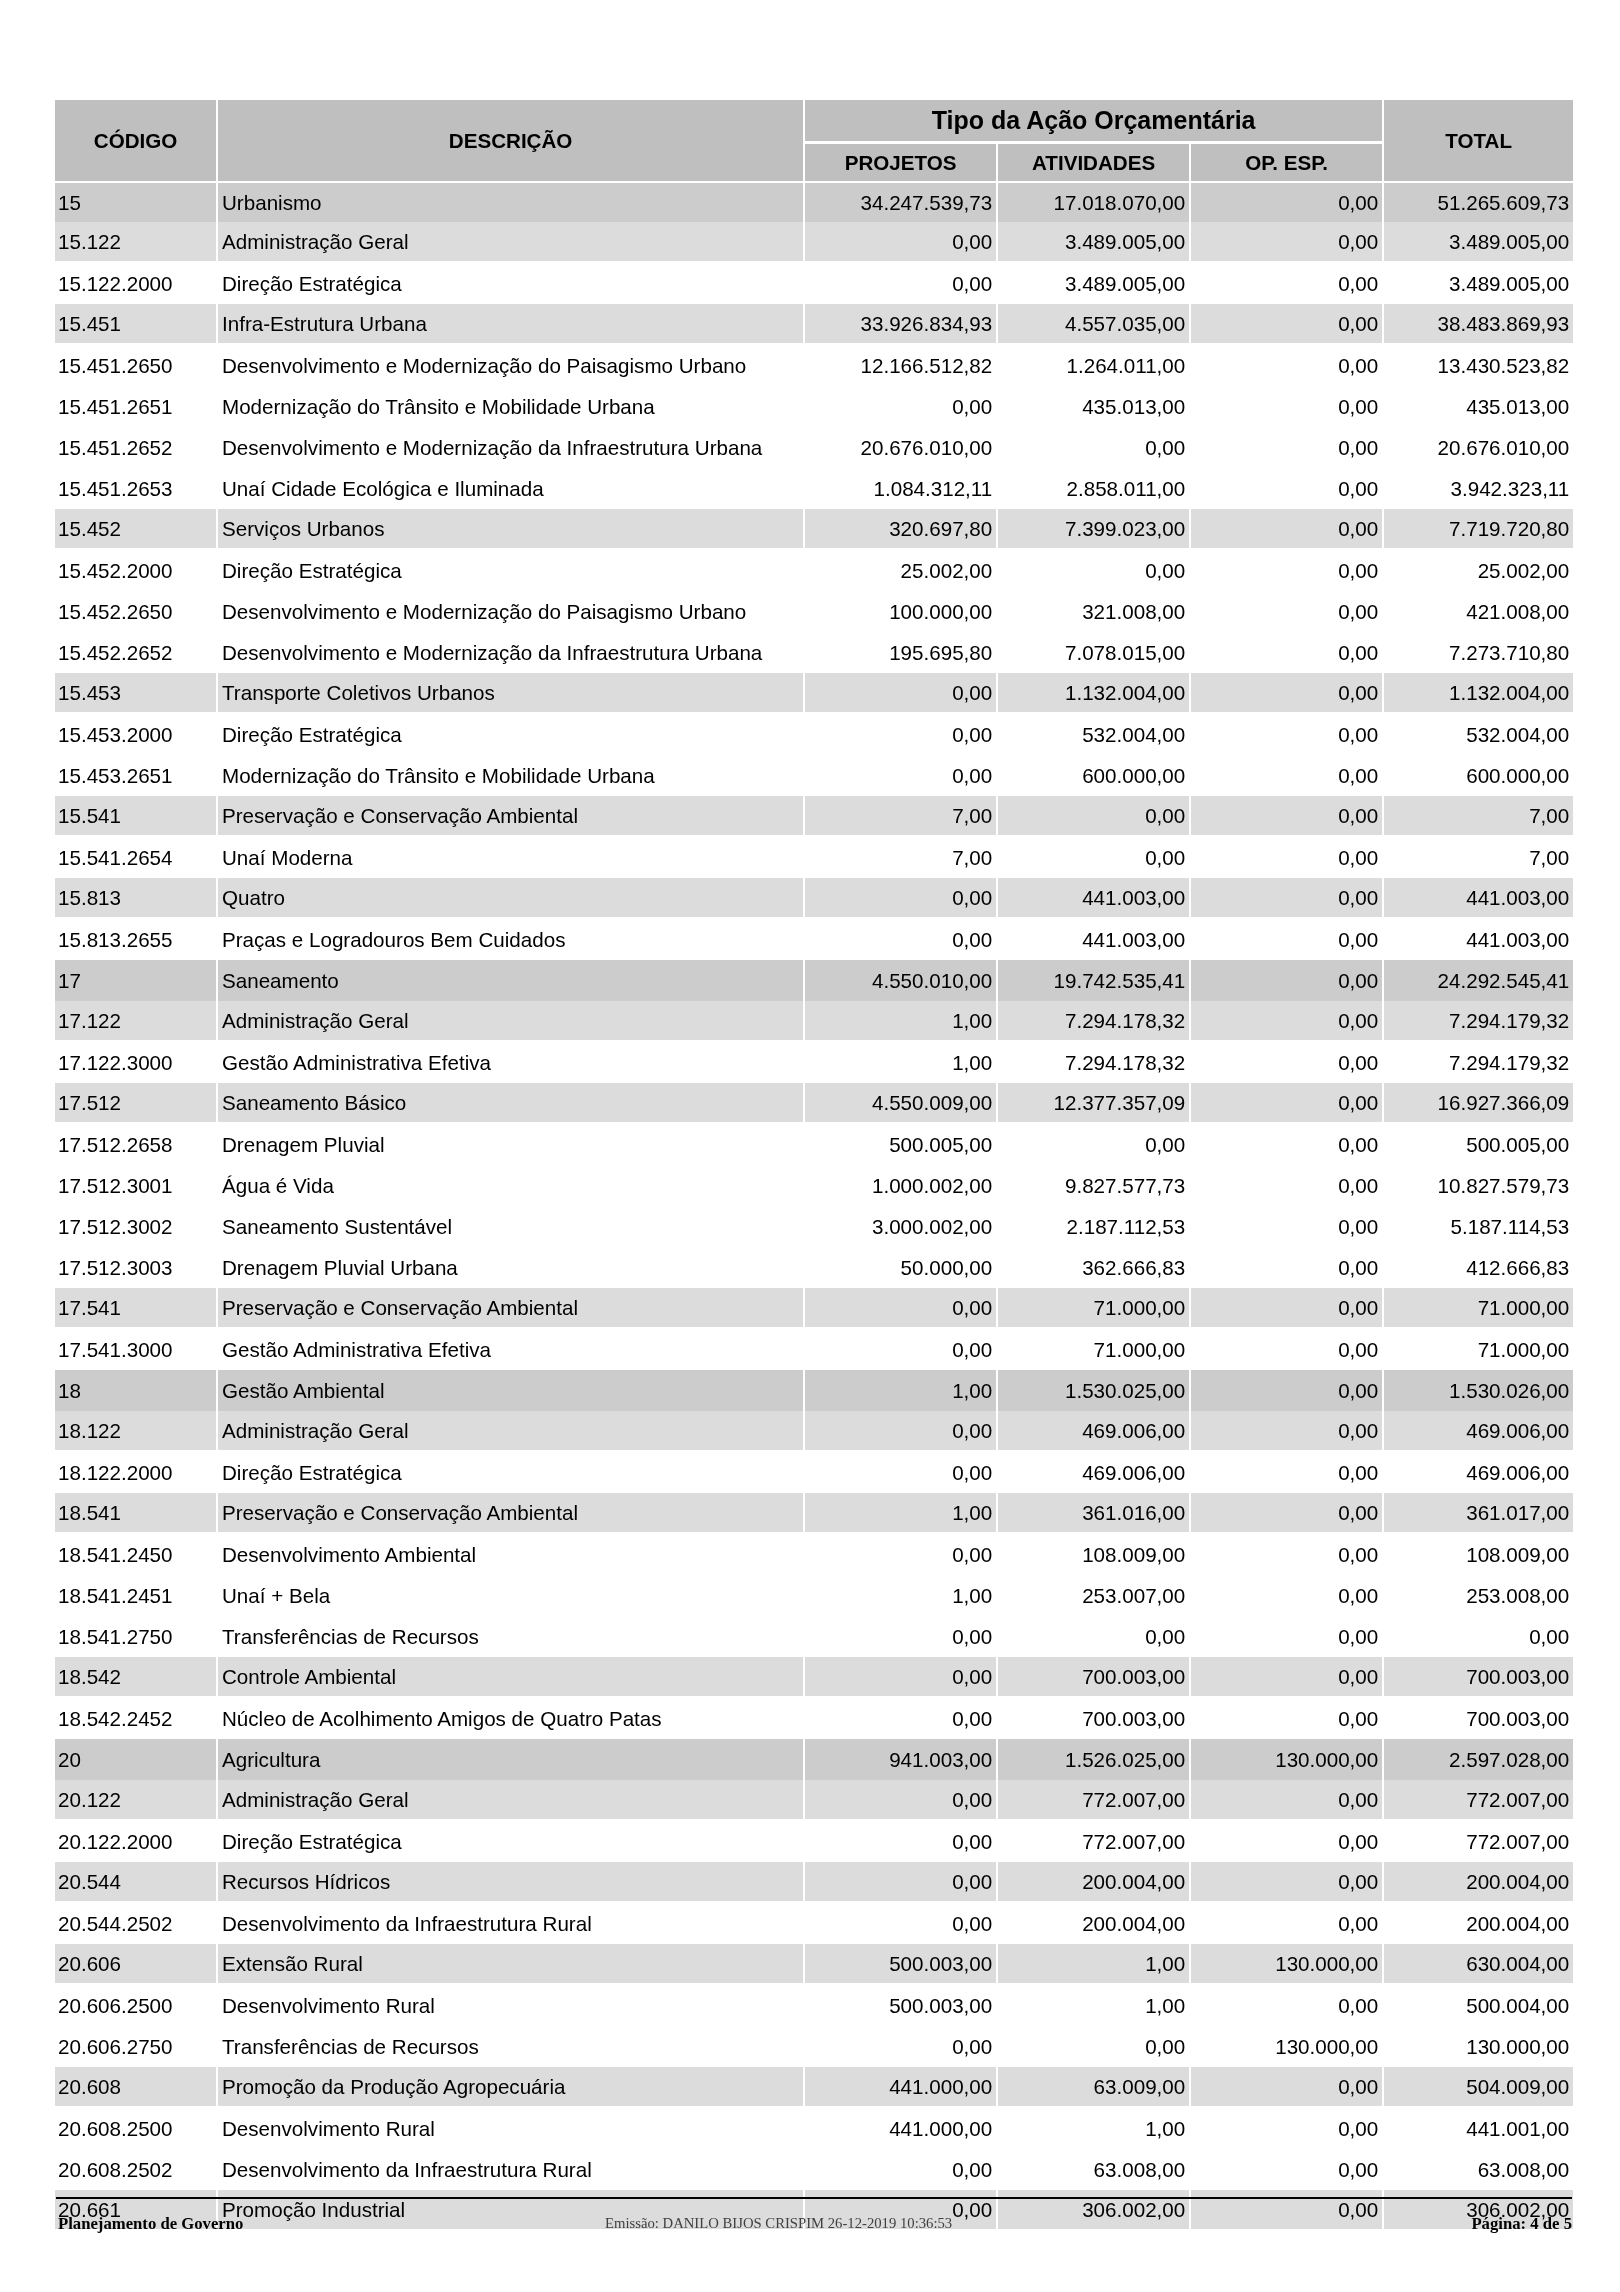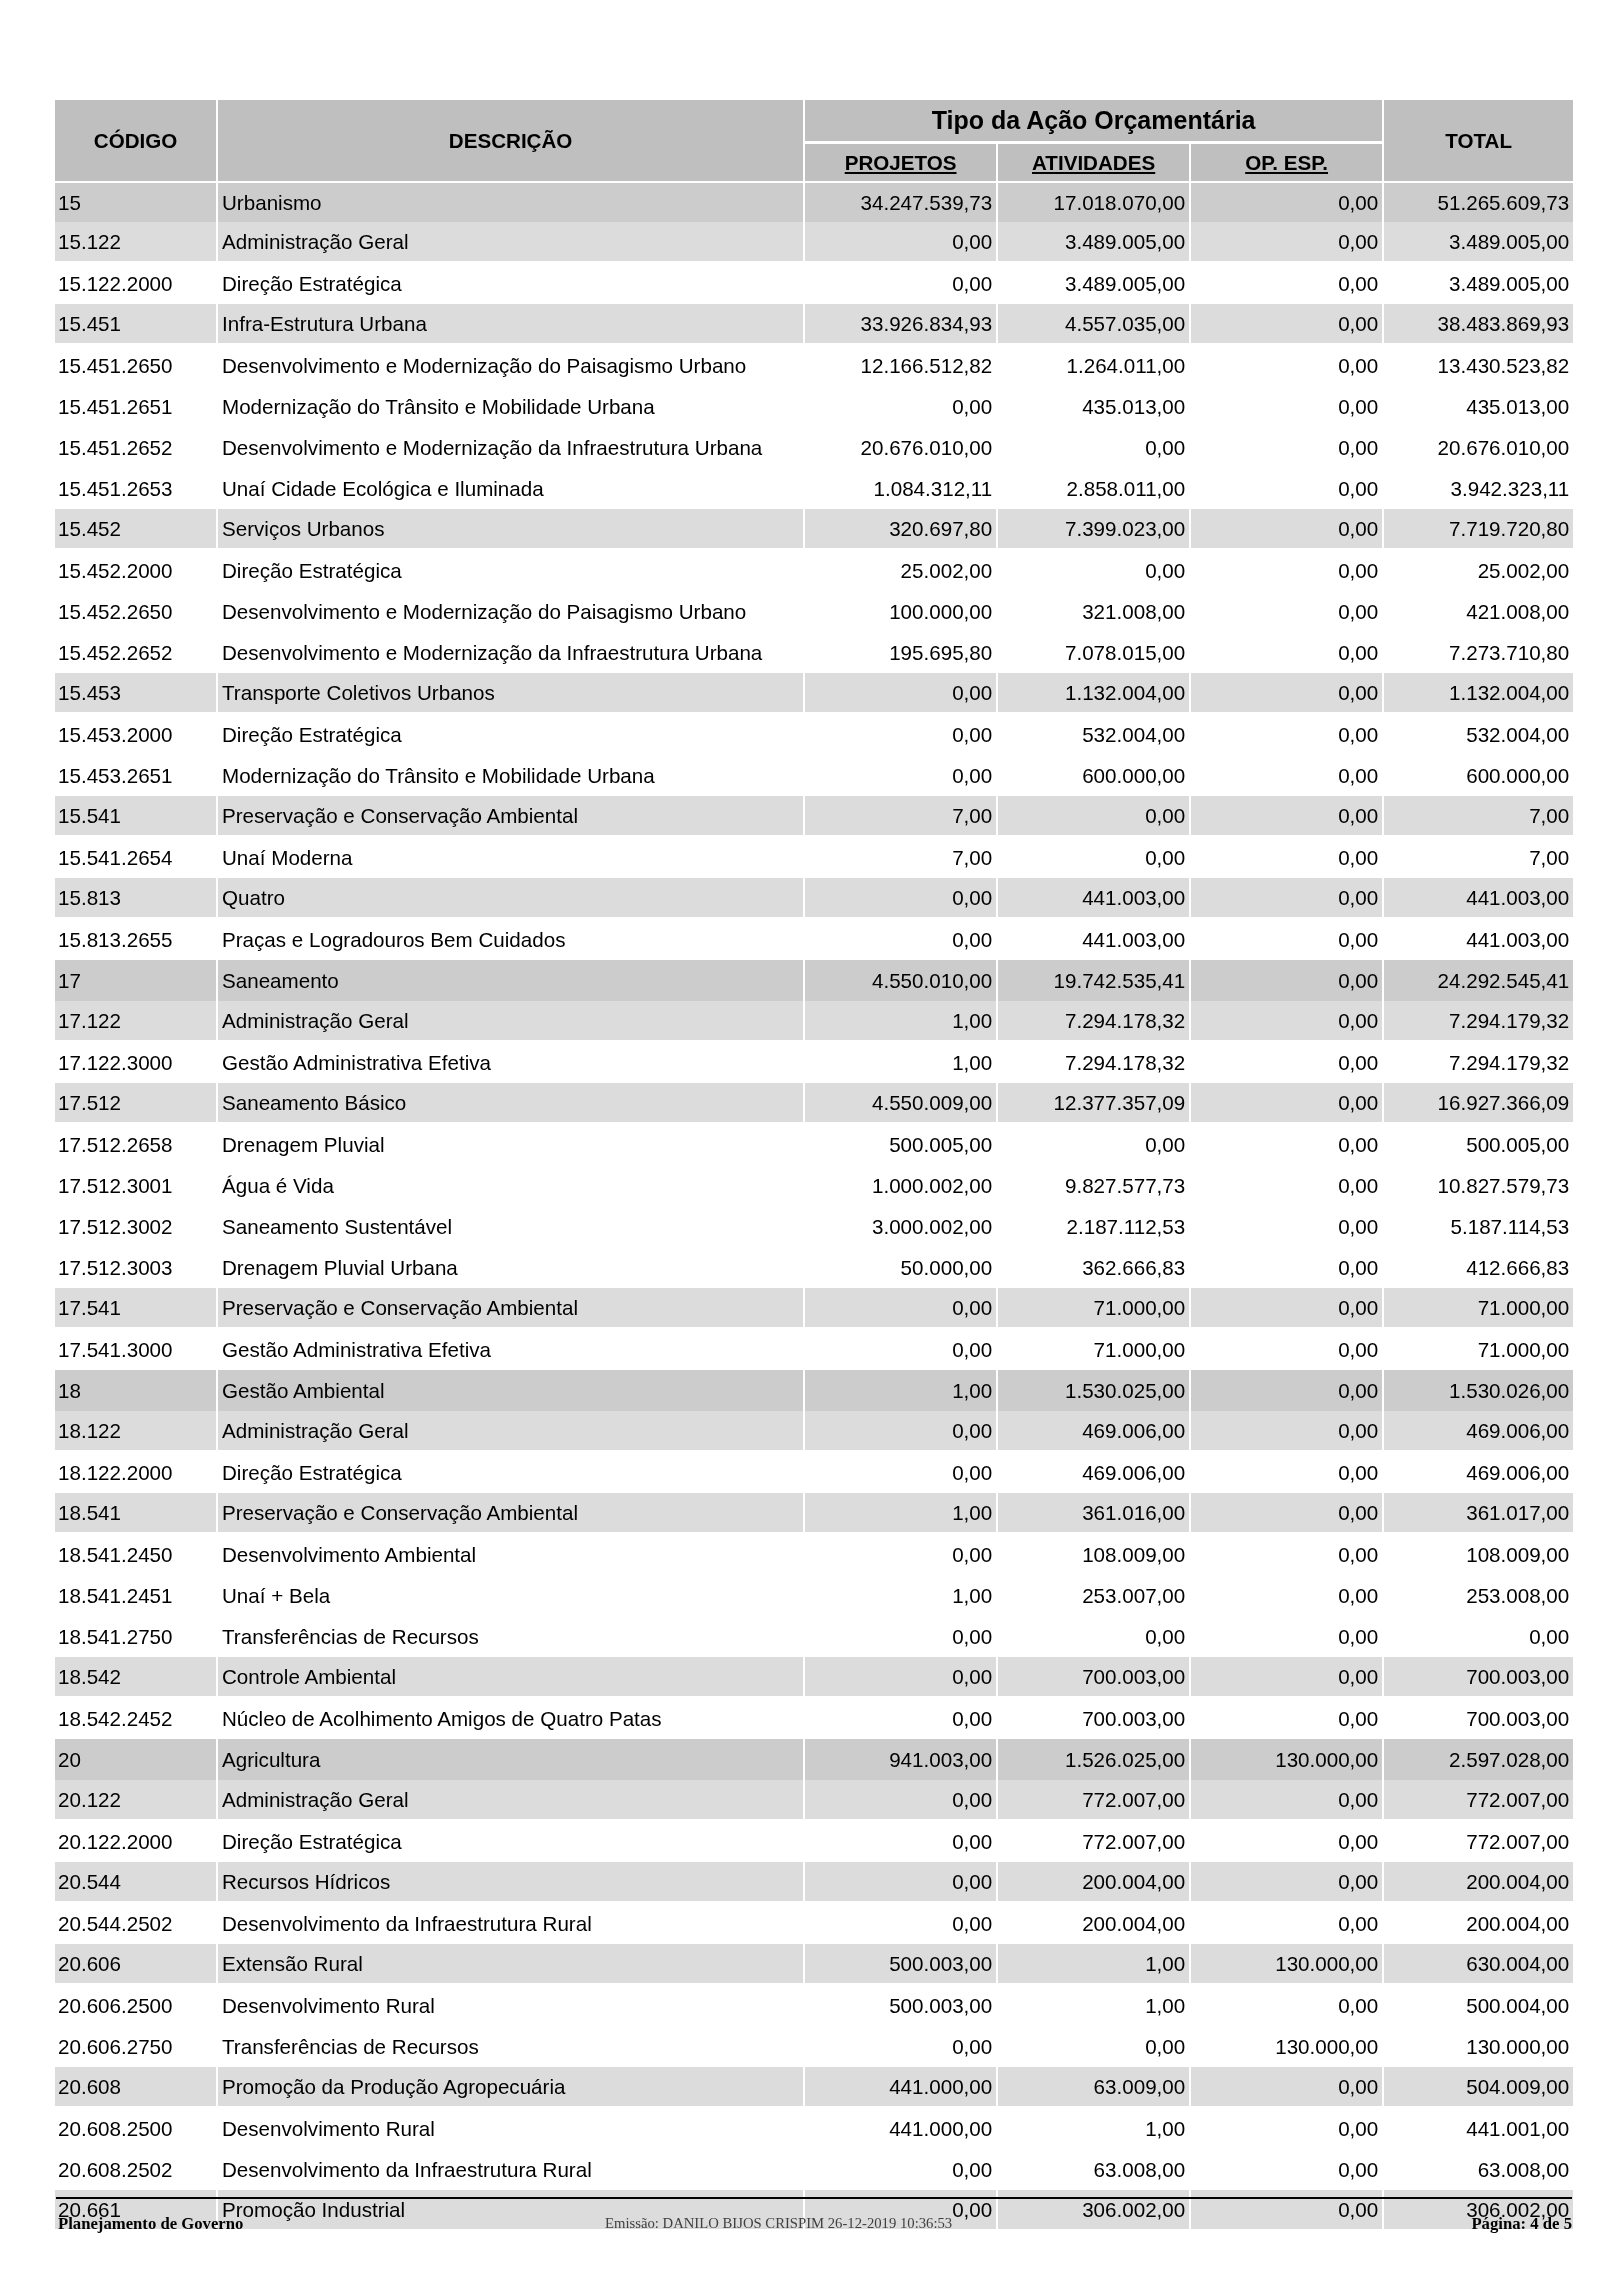--- a/index.html
+++ b/index.html
@@ -7,21 +7,21 @@
          font-family: "Liberation Sans", sans-serif; color: #000; }
   #report { position: absolute; left: 56px; top: 56px; width: 1516px; margin-top: 44px; }
   table { border-collapse: separate; border-spacing: 2.9px 0; margin-left: -2.9px; width: 1522px; table-layout: fixed; }
   col.c-code { width: 161px; }
   col.c-desc { width: 585px; }
   col.c-num { width: 191px; }
   col.c-tot { width: 189px; }
   thead th { background: #bfbfbf; font-weight: bold; color: #000; padding: 0; text-align: center; }
   th.h-main { font-size: 20.6px; height: 81px; }
   th.h-group { font-size: 25px; height: 41px; border-bottom: 3.9px solid #fff; }
-  th.h-sub { font-size: 20.6px; height: 37px; text-decoration: underline; }
+  th.h-sub { font-size: 20.6px; height: 37px; }
   tbody td { height: 41px; font-size: 20.6px; padding: 0 3.9px; white-space: nowrap; overflow: hidden; box-sizing: border-box; vertical-align: middle; }
   tbody tr.lvl-0 td { background: #cccccc; }
   tbody tr.lvl-1 td { background: #dcdcdc; border-bottom: 2.9px solid #fff; }
   tbody tr.lvl-2 td { background: #ffffff; }
   tbody tr:first-child td { border-top: 2.9px solid #fff; }
   td.num { text-align: right; }
   td.code { padding-left: 2.9px; }
   #footer { position: absolute; left: 56px; top: 2197px; width: 1516px; border-top: 2px solid #000; height: 49px; font-family: Liberation Serif, serif; }
   #footer .f-left { position: absolute; left: 2px; top: 14.7px; font-size: 16.7px; font-weight: bold; }
   #footer .f-mid { position: absolute; left: 549px; top: 15.7px; font-size: 14.7px; color: #404040; }

